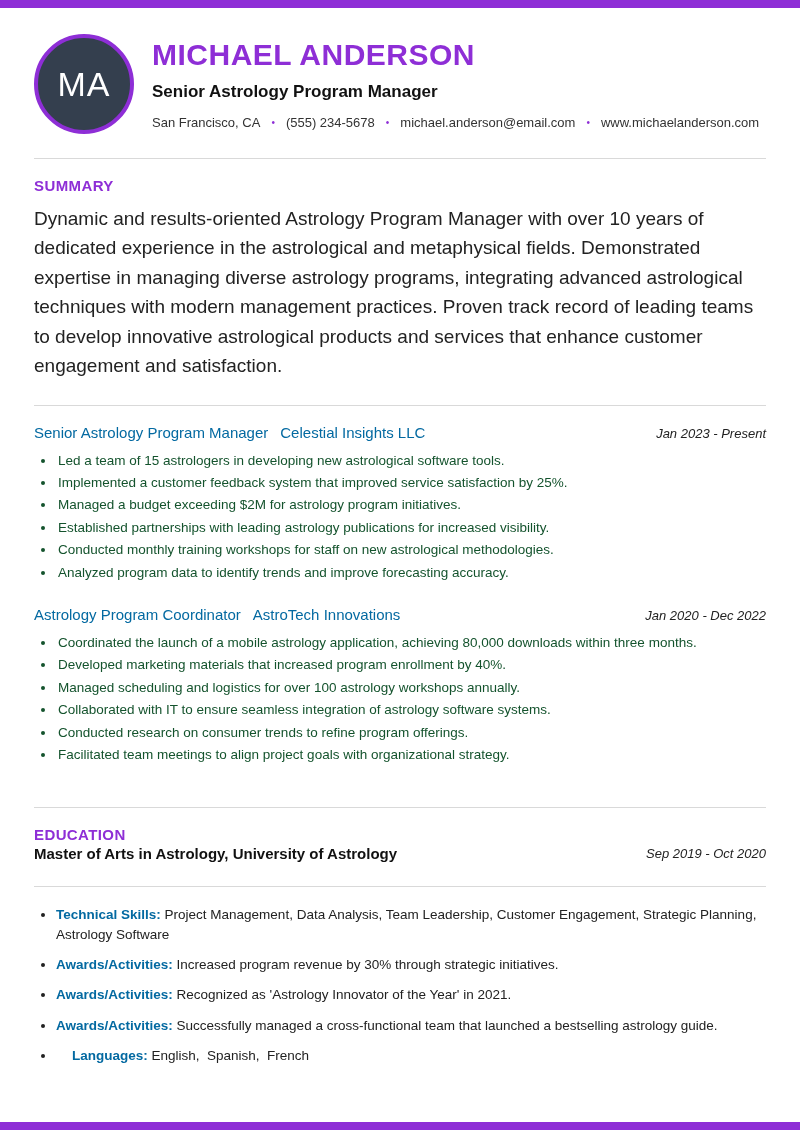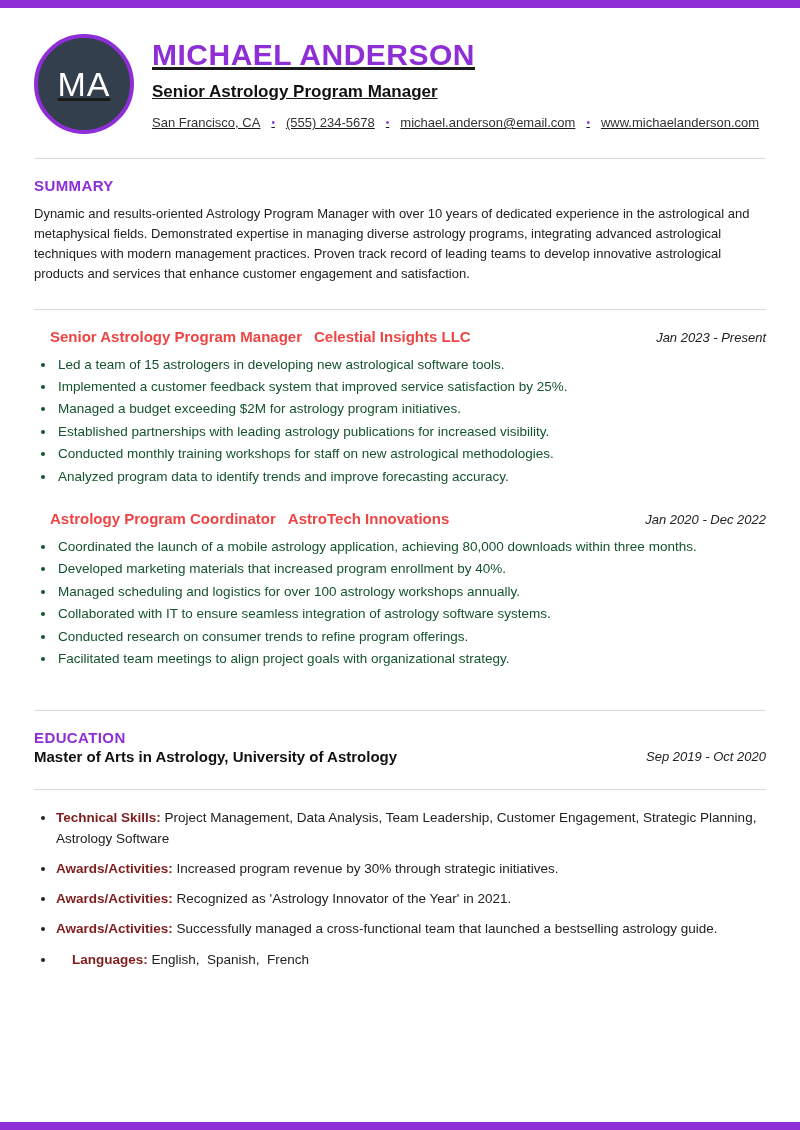--- a/index.html
+++ b/index.html
@@ -7,57 +7,57 @@
   body {
     width:800px; height:1130px; position:relative; overflow:hidden;
     font-family:"Liberation Sans", sans-serif;
     color:#1b1b1b;
   }
   .accent-bar { position:absolute; left:0; width:100%; height:8px; background:#8E2ED6; }
   .accent-bar.top { top:0; }
   .accent-bar.bottom { bottom:0; }
   .page { padding:30px 34px 0 34px; }
 
-  .header { display:flex; align-items:center; gap:18px; margin-top:4px;text-decoration:underline; }
+  .header { display:flex; align-items:center; gap:18px; margin-top:4px; }
   .avatar {
     width:100px; height:100px; border-radius:50%;
     background:#343F4E; border:4px solid #8E2ED6;
     display:flex; align-items:center; justify-content:center;
     color:#ffffff; font-size:34px; font-weight:500; letter-spacing:1px;
     flex:0 0 auto;
   }
   .name { color:#8E2ED6; font-size:30px; font-weight:700; letter-spacing:0.5px; }
   .header-title { font-size:17px; font-weight:600; margin-top:10px; color:#111; }
   .contact { margin-top:13px; font-size:13px; color:#333; display:flex; align-items:center; gap:11px; flex-wrap:wrap; }
   .contact .sep { color:#8E2ED6; font-size:10px; }
 
   .divider { border:none; border-top:1px solid #d9d9d9; margin-top:24px; }
 
   .section { margin-top:18px; }
   .section-heading { color:#8E2ED6; font-size:15px; font-weight:700; letter-spacing:0.4px; }
-  .summary-text { margin-top:10px; font-size:13px; line-height:1.55; color:#222; }
+  .summary-text { margin-top:10px; font-size:19px; line-height:1.55; color:#222; }
 
   .job { margin-top:14px; }
   .job.second { margin-top:22px; }
   .job-head { display:flex; justify-content:space-between; align-items:baseline; }
-  .job-name { font-size:15px; font-weight:700; color:#ef4444;margin-left:16px; }
+  .job-name { font-size:15px; font-weight:400; color:#0369a1; }
   .company { margin-left:12px; }
   .dates { font-size:13px; font-style:italic; color:#222; font-weight:400; white-space:nowrap; }
 
   ul.bullets { margin:9px 0 0 22px; }
   ul.bullets li { font-size:13.5px; line-height:1.66; color:#14532d; padding-left:2px; }
 
   .section.education { margin-top:44px; }
   .edu-head { display:flex; justify-content:space-between; align-items:center; margin-top:2px; }
   .degree { font-size:15px; font-weight:700; color:#111; }
 
   ul.extras { margin:12px 0 0 22px; }
   ul.extras li { font-size:13.5px; line-height:1.5; margin-bottom:10px; color:#222; }
   ul.extras li.last { margin-bottom:0;padding-left:16px; }
-  .extra-label { font-weight:700; color:#7f1d1d; }
+  .extra-label { font-weight:700; color:#0369a1; }
   .extra-text { white-space:pre-wrap; }
 </style>
 </head>
 <body>
 
 <div class="accent-bar top"></div>
 
 <div class="page">
 
   <div class="header">

